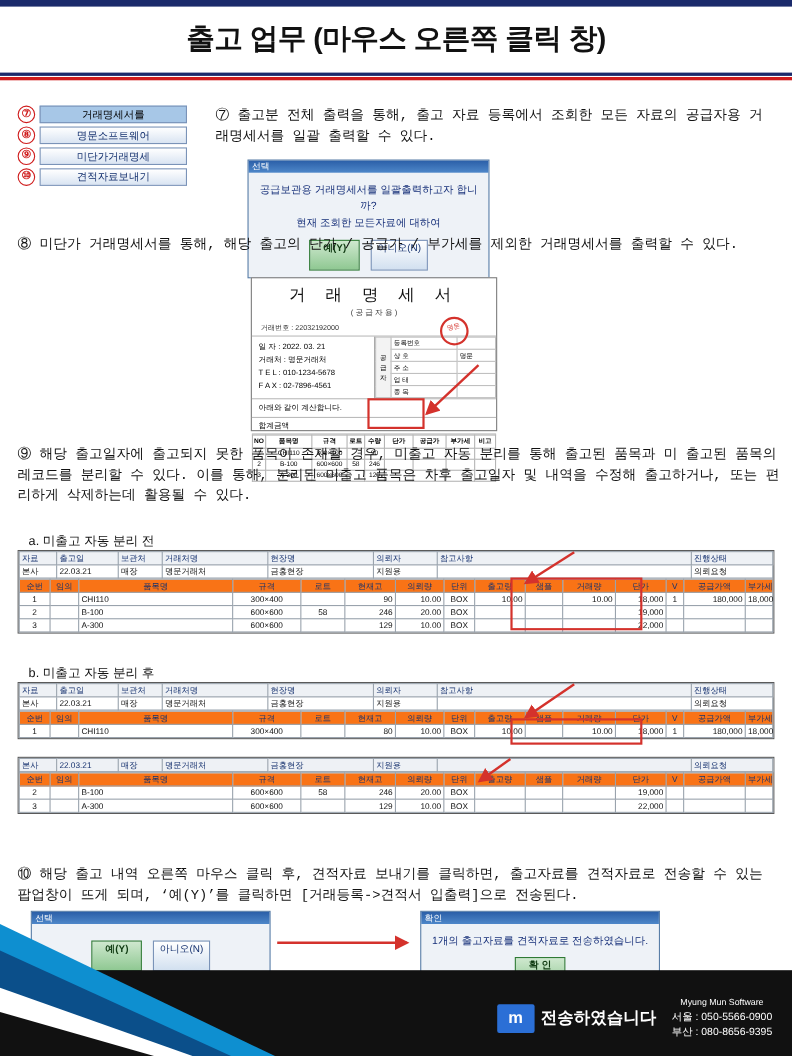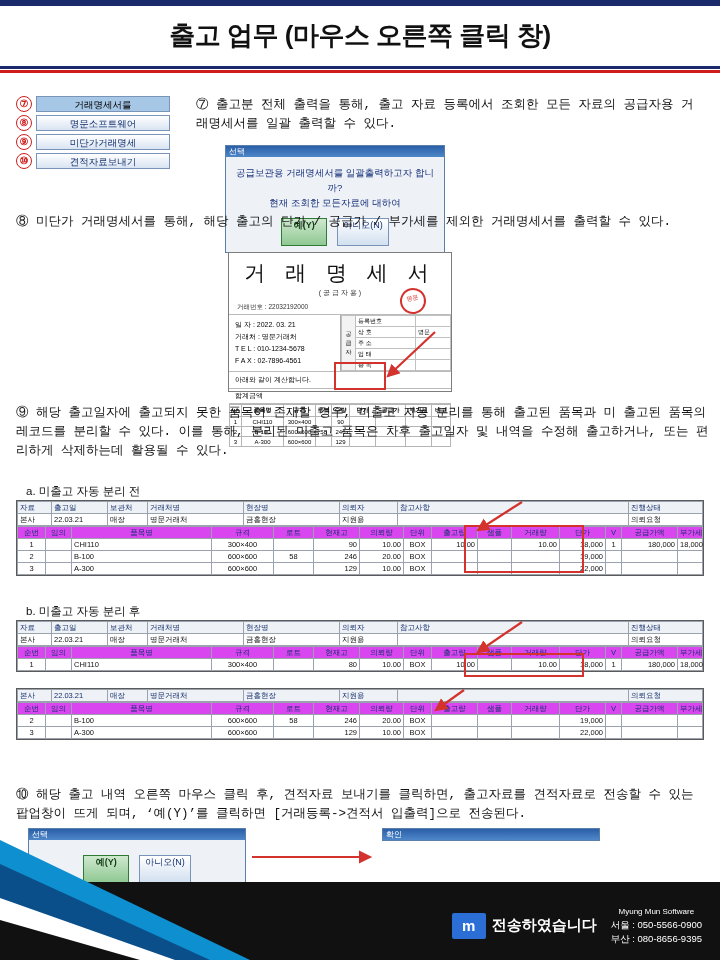--- a/index.html
+++ b/index.html
@@ -47,21 +47,21 @@
   .dlg-btns { margin-top:7px; display:flex; justify-content:center; gap:10px; }
   .dlg-btn {
     min-width:46px; height:28px; line-height:13px; font-size:9px;
     border:1px solid #7a93b8; background:linear-gradient(#ffffff,#d2e0f0);
     color:#14306e; padding:0 5px;
   }
   .dlg-btn.green { border:1px solid #2f7a34; background:linear-gradient(#cfe8cf,#8fc892); color:#103b12; font-weight:bold; }
 
   
   .inv { position:absolute; border:1px solid #7d7d7d; background:#fff; }
-  .inv-title { text-align:center; font-size:21px; letter-spacing:7px; padding-top:6px; color:#111; }
+  .inv-title { text-align:center; font-size:15px; letter-spacing:7px; padding-top:6px; color:#111; }
   .inv-sub { text-align:center; font-size:7px; color:#333; margin-top:1px; }
   .inv-code { font-size:6.5px; color:#333; padding:5px 0 2px 8px; border-bottom:1px solid #bbb; }
   .inv-mid { display:flex; }
   .inv-left { width:50%; padding:4px 6px; font-size:7px; line-height:1.7; }
   .inv-right { width:50%; border-left:1px solid #aaa; }
   .inv-right table { width:100%; border-collapse:collapse; font-size:6px; }
   .inv-right td { border:1px solid #c0c0c0; height:11px; padding:0 2px; }
   .inv-right td.lbl { width:14px; text-align:center; background:#f3f3f3; }
   .inv-note { font-size:7px; padding:3px 6px; border-top:1px solid #bbb; }
   .inv-sum { font-size:7px; padding:2px 6px; border-top:1px solid #bbb; border-bottom:1px solid #bbb; }
@@ -71,21 +71,21 @@
     position:absolute; width:26px; height:26px; border:2px solid #d4322c; border-radius:50%;
     color:#d4322c; font-size:6px; line-height:1.1; text-align:center; padding-top:5px;
     transform:rotate(-12deg);
   }
   .inv-redbox { position:absolute; border:2px solid #d4322c; }
 
   
   .grid { position:absolute; border:1px solid #5a5a5a; background:#fff; }
   .grid table { border-collapse:collapse; table-layout:fixed; }
   .grid th, .grid td { border:1px solid #9aa3ad; font-size:7.5px; height:12px; padding:0 2px; white-space:nowrap; }
-  .grid th { background:#d946ef; color:#14306e; font-weight:normal; text-align:center; }
+  .grid th { background:#f97316; color:#14306e; font-weight:normal; text-align:center; }
   .grid td { text-align:center; color:#111; }
   .grid td.l { text-align:left; }
   .grid td.r { text-align:right; }
   .hdr-band td { background:#eef1f5; text-align:left; color:#14306e; }
   .bluetxt { color:#1452c8; }
 
   .labeltxt { position:absolute; font-size:11.5px; color:#111; }
 
   
   .arrow { position:absolute; }
@@ -511,20 +511,26 @@
   <div class="dlg-body">
     <div class="dlg-btns">
       <div class="dlg-btn green">예(Y)</div>
       <div class="dlg-btn">아니오(N)</div>
     </div>
   </div>
 </div>
 
 <div class="dlg" style="left:382px; top:828px; width:218px;">
   <div class="dlg-tb">확인</div>
+  <div class="dlg-body">
+    <div class="dlg-msg">1개의 출고자료를 견적자료로 전송하였습니다.</div>
+    <div class="dlg-btns">
+      <div class="dlg-btn green">확 인</div>
+    </div>
+  </div>
 </div>
 
 <svg class="arrow" style="left:250px; top:846px;" width="128" height="22">
   <line x1="2" y1="11" x2="120" y2="11" stroke="#d4322c" stroke-width="2.2" marker-end="url(#ah)"></line>
 </svg>
 
 <div class="foot-black"></div>
 <div class="foot-tri1"></div>
 <div class="foot-tri2"></div>
 <div class="foot-tri3"></div>

